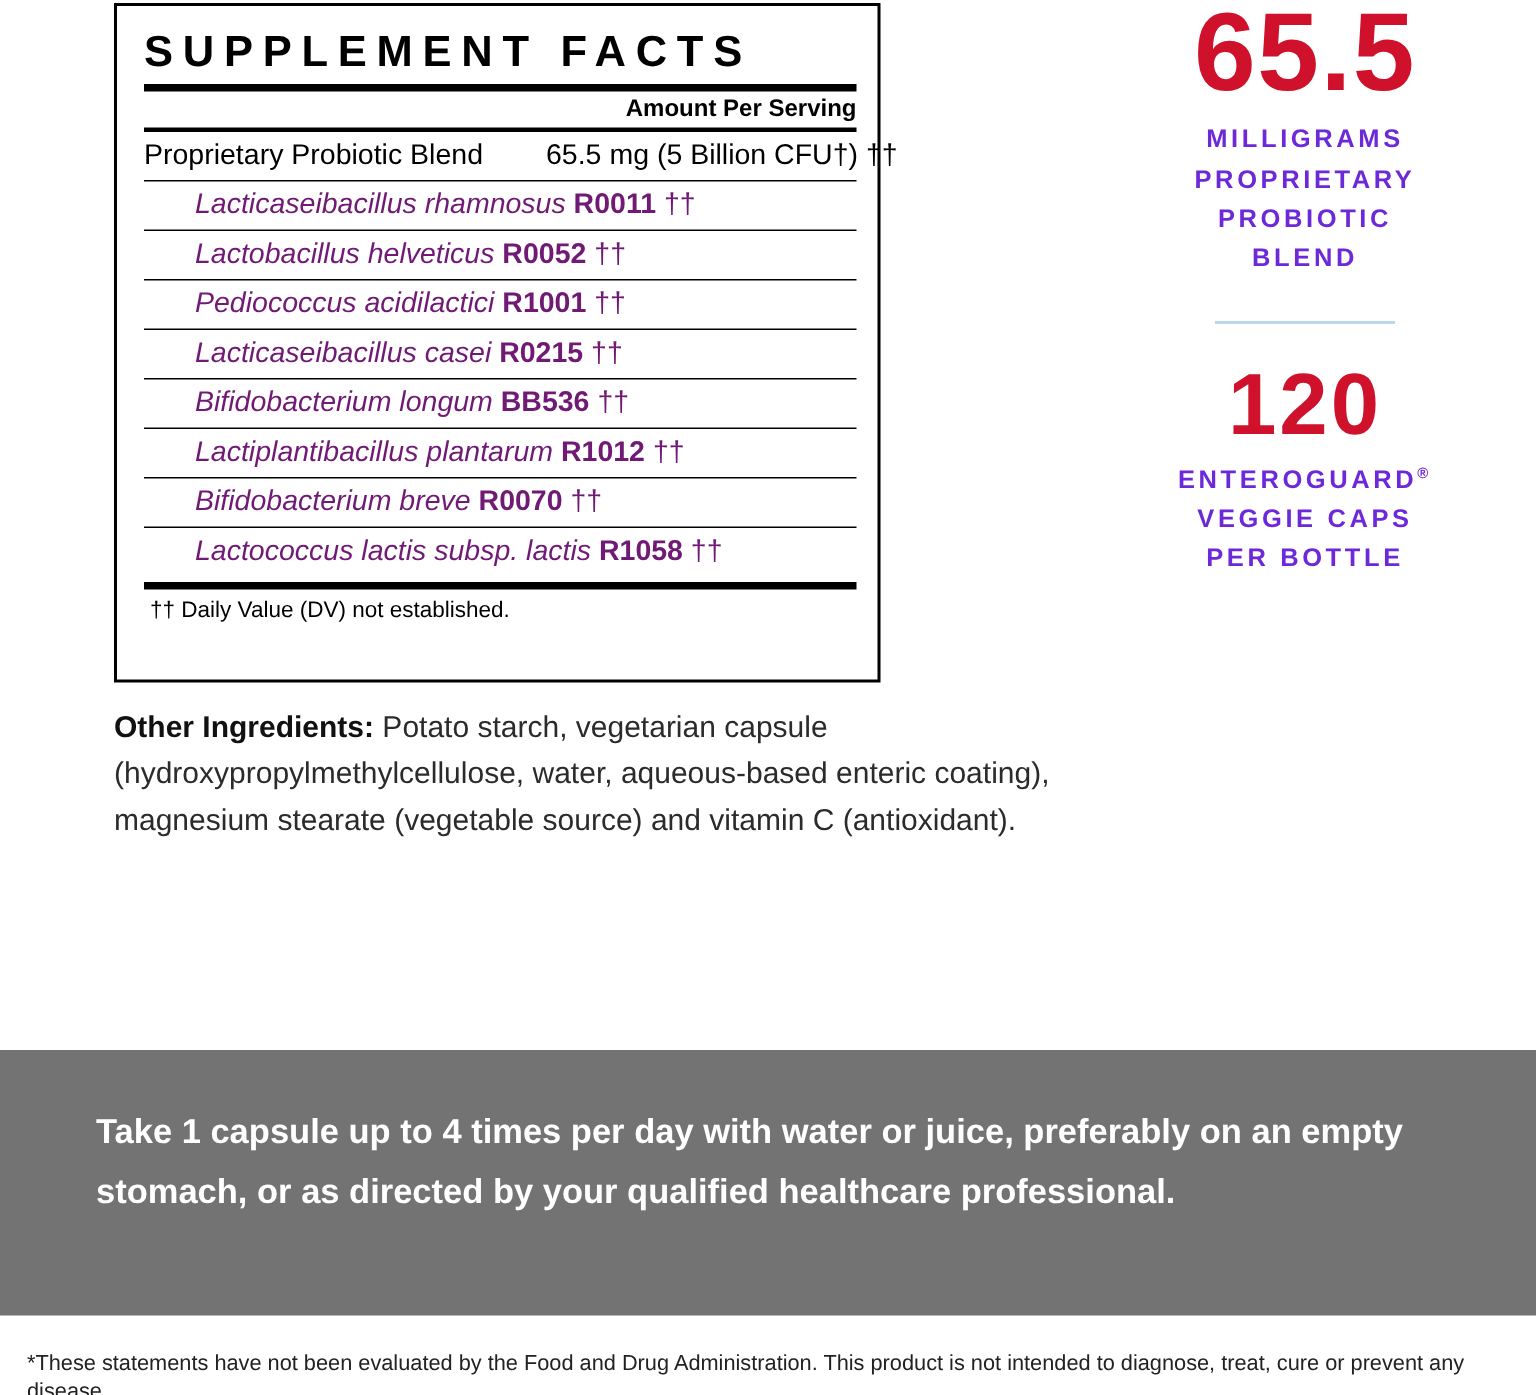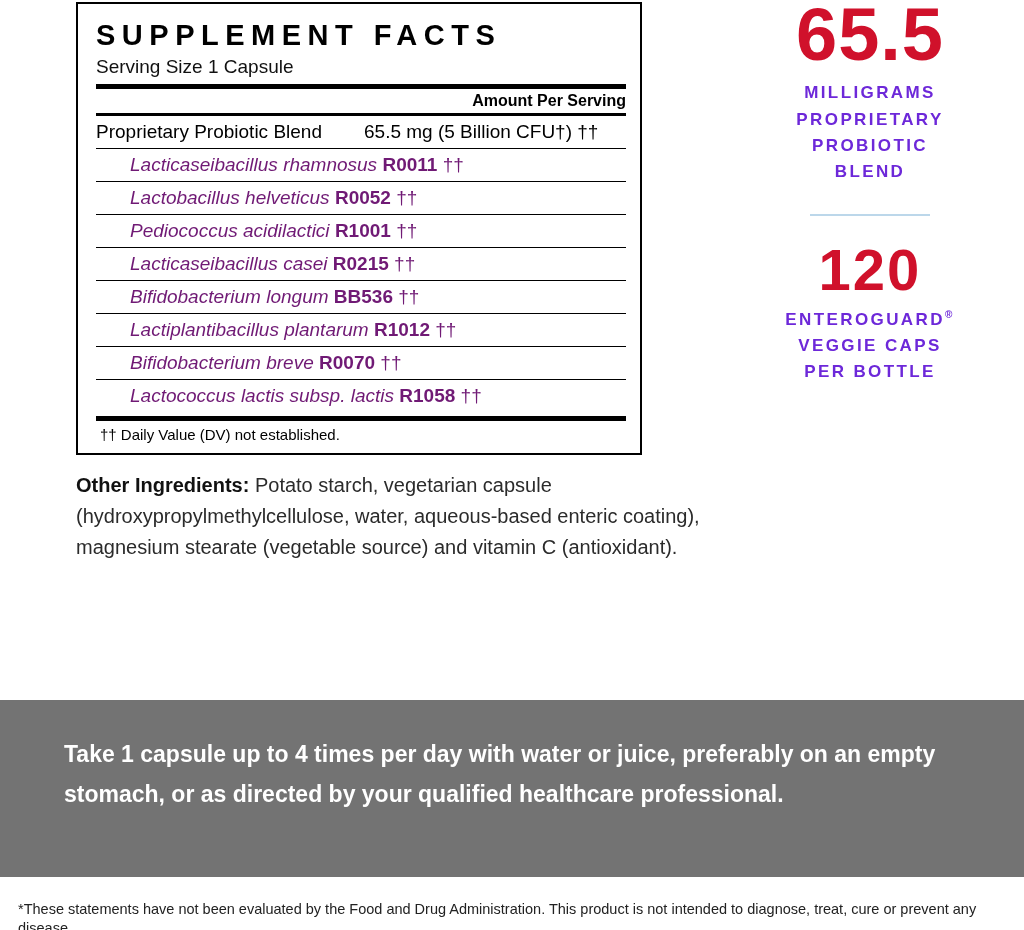--- a/index.html
+++ b/index.html
@@ -17,21 +17,21 @@
     width: 1024px;
     height: 930px;
     overflow: hidden;
   }
 
   
   .facts-panel {
     position: absolute;
     left: 76px;
     top: 2px;
-    width: 566px;
+    width: 511px;
     height: 453px;
     border: 2px solid #000;
     background: #fff;
     padding: 10px 14px 6px 18px;
   }
   .facts-title {
     font-size: 29px;
     font-weight: bold;
     letter-spacing: 6.5px;
     color: #000;
@@ -173,21 +173,20 @@
     line-height: 1.3;
   }
 </style>
 </head>
 <body>
 
 <div class="page">
 
   <div class="facts-panel">
     <div class="facts-title">SUPPLEMENT FACTS</div>
-    <div class="serving-size">Serving Size 1 Capsule</div>
 
     <hr class="rule-thick">
     <div class="amount-row">Amount Per Serving</div>
     <hr class="rule-med">
 
     <div class="blend-row">
       <span class="blend-name">Proprietary Probiotic Blend</span>
       <span class="blend-amount">65.5 mg (5 Billion CFU†) ††</span>
     </div>
     <hr class="rule-thin">

